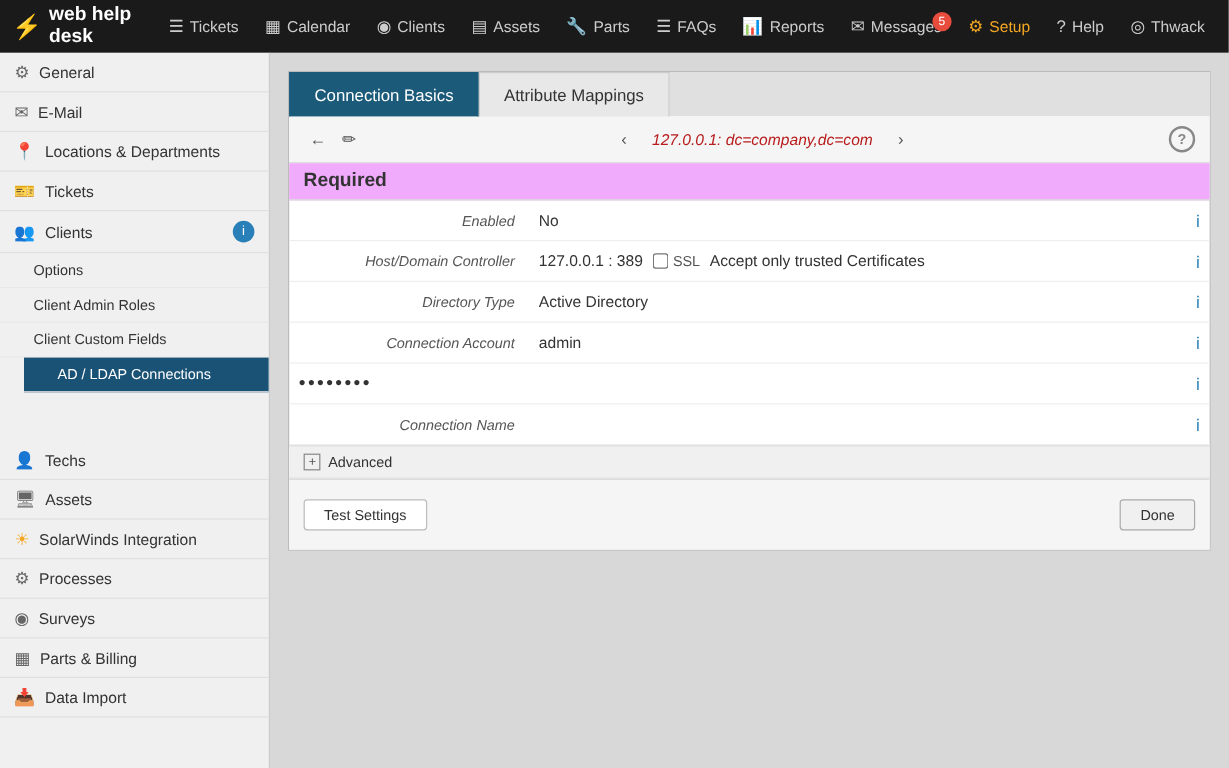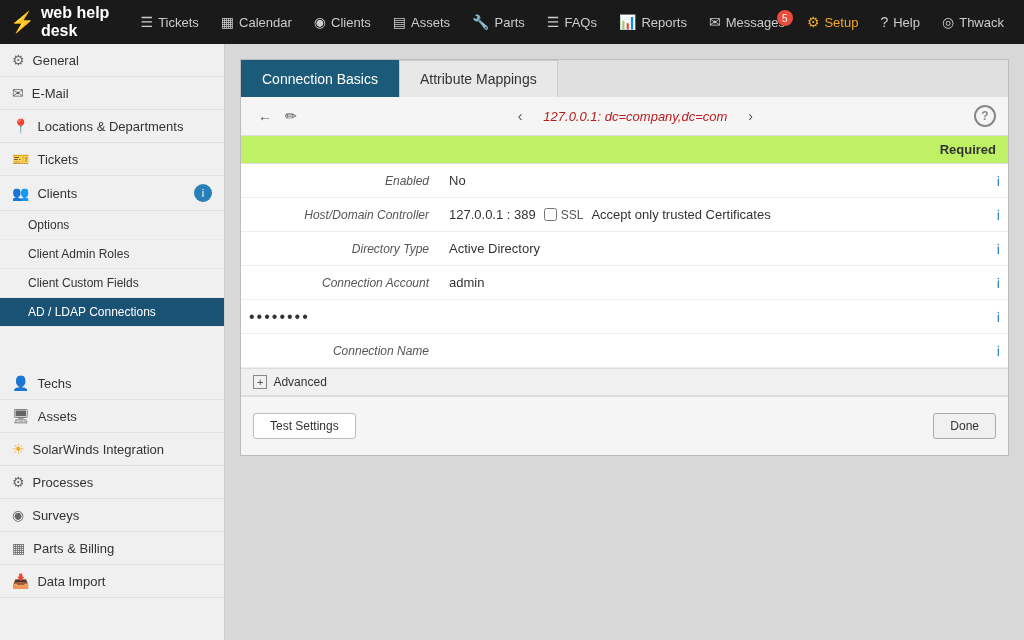--- a/index.html
+++ b/index.html
@@ -102,20 +102,21 @@
       align-items: center;
       padding: 7px 24px 7px 28px;
       cursor: pointer;
       color: #333;
       border-bottom: 1px solid #e8e8e8;
       font-size: 12px;
     }
     .sidebar-sub-item.active {
       background: #1a5276;
       color: #fff;
+      margin-left: 20px;
     }
 
     
     .content {
       flex: 1;
       background: #d8d8d8;
       padding: 15px;
       overflow-y: auto;
     }
 
@@ -179,30 +180,29 @@
       font-weight: bold;
       font-size: 12px;
       cursor: pointer;
     }
 
     
     .form-section {
       padding: 0;
     }
     .section-header {
-      background: #bef264;
+      background: #f0abfc;
       padding: 6px 12px;
       font-weight: bold;
       color: #333;
-      font-size: 13px;
+      font-size: 16px;
       border-bottom: 1px solid #ddd;
       display: flex;
       align-items: center;
       gap: 6px;
-      justify-content: flex-end;
     }
     .form-row {
       display: flex;
       align-items: center;
       border-bottom: 1px solid #eee;
       min-height: 34px;
     }
     .form-label {
       width: 200px;
       text-align: right;

